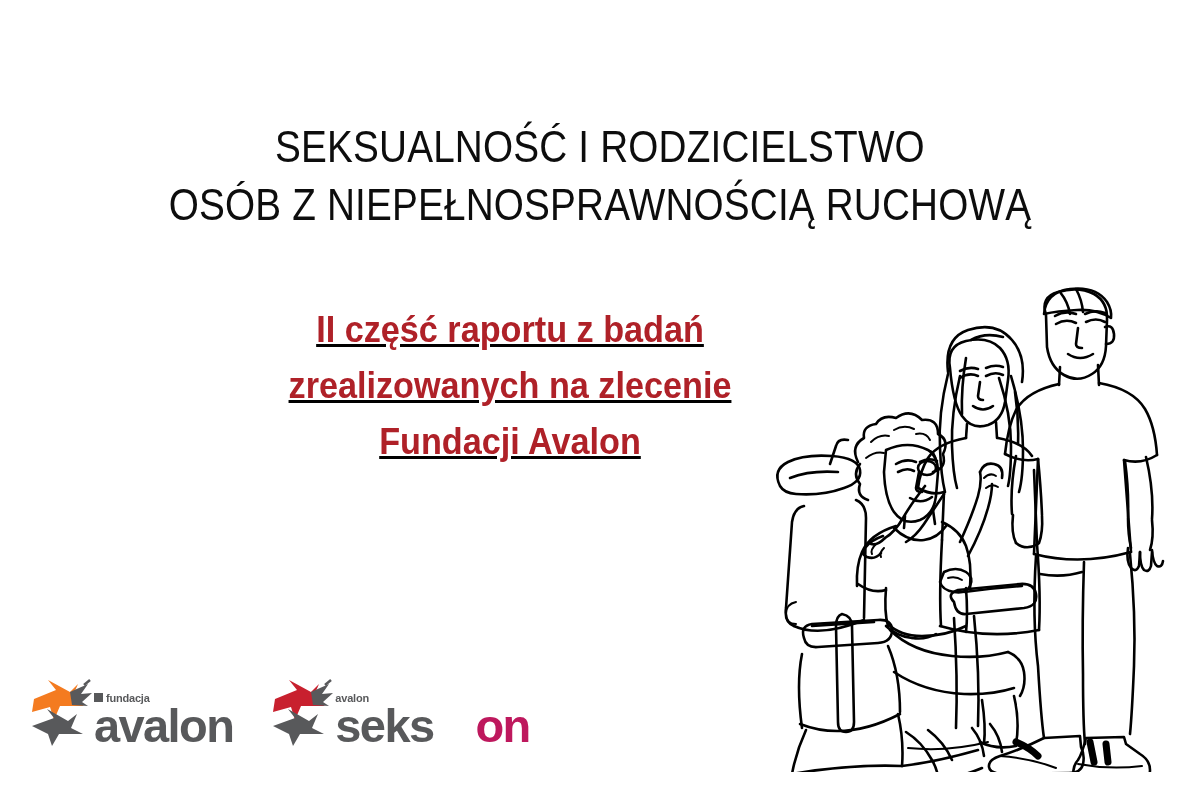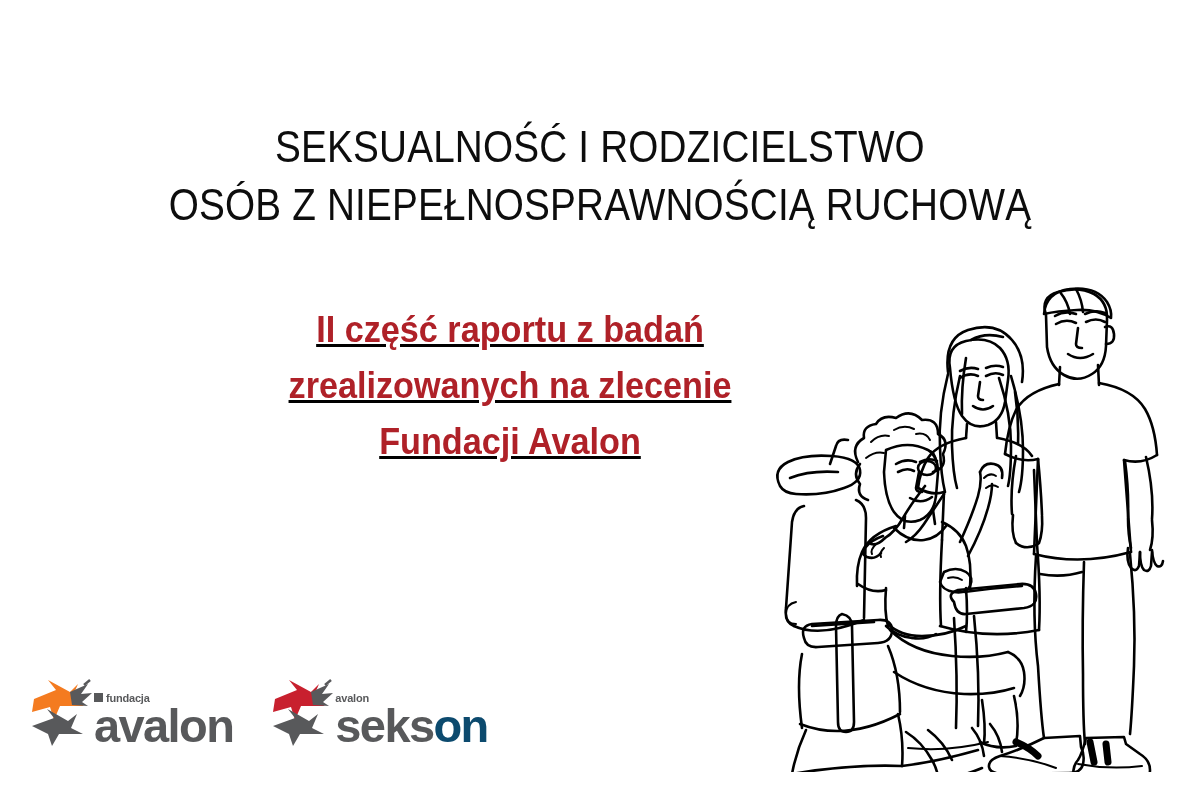--- a/index.html
+++ b/index.html
@@ -112,21 +112,21 @@
   .logo-word {
     display: block;
     font-family: "Liberation Sans", sans-serif;
     font-weight: 700;
     font-size: 47px;
     line-height: 43px;
     letter-spacing: -1.6px;
     color: #58595B;
     white-space: nowrap;
   }
-  .logo-word .accent-red { color: #0c4a6e; }
+  .logo-word .accent-red { color: #be185d; margin-left: 42px; }
 
   
   .illustration {
     position: absolute;
     right: 12px;
     bottom: 28px;
     width: 420px;
     height: 500px;
   }
   .illustration svg { display: block; width: 100%; height: 100%; }

